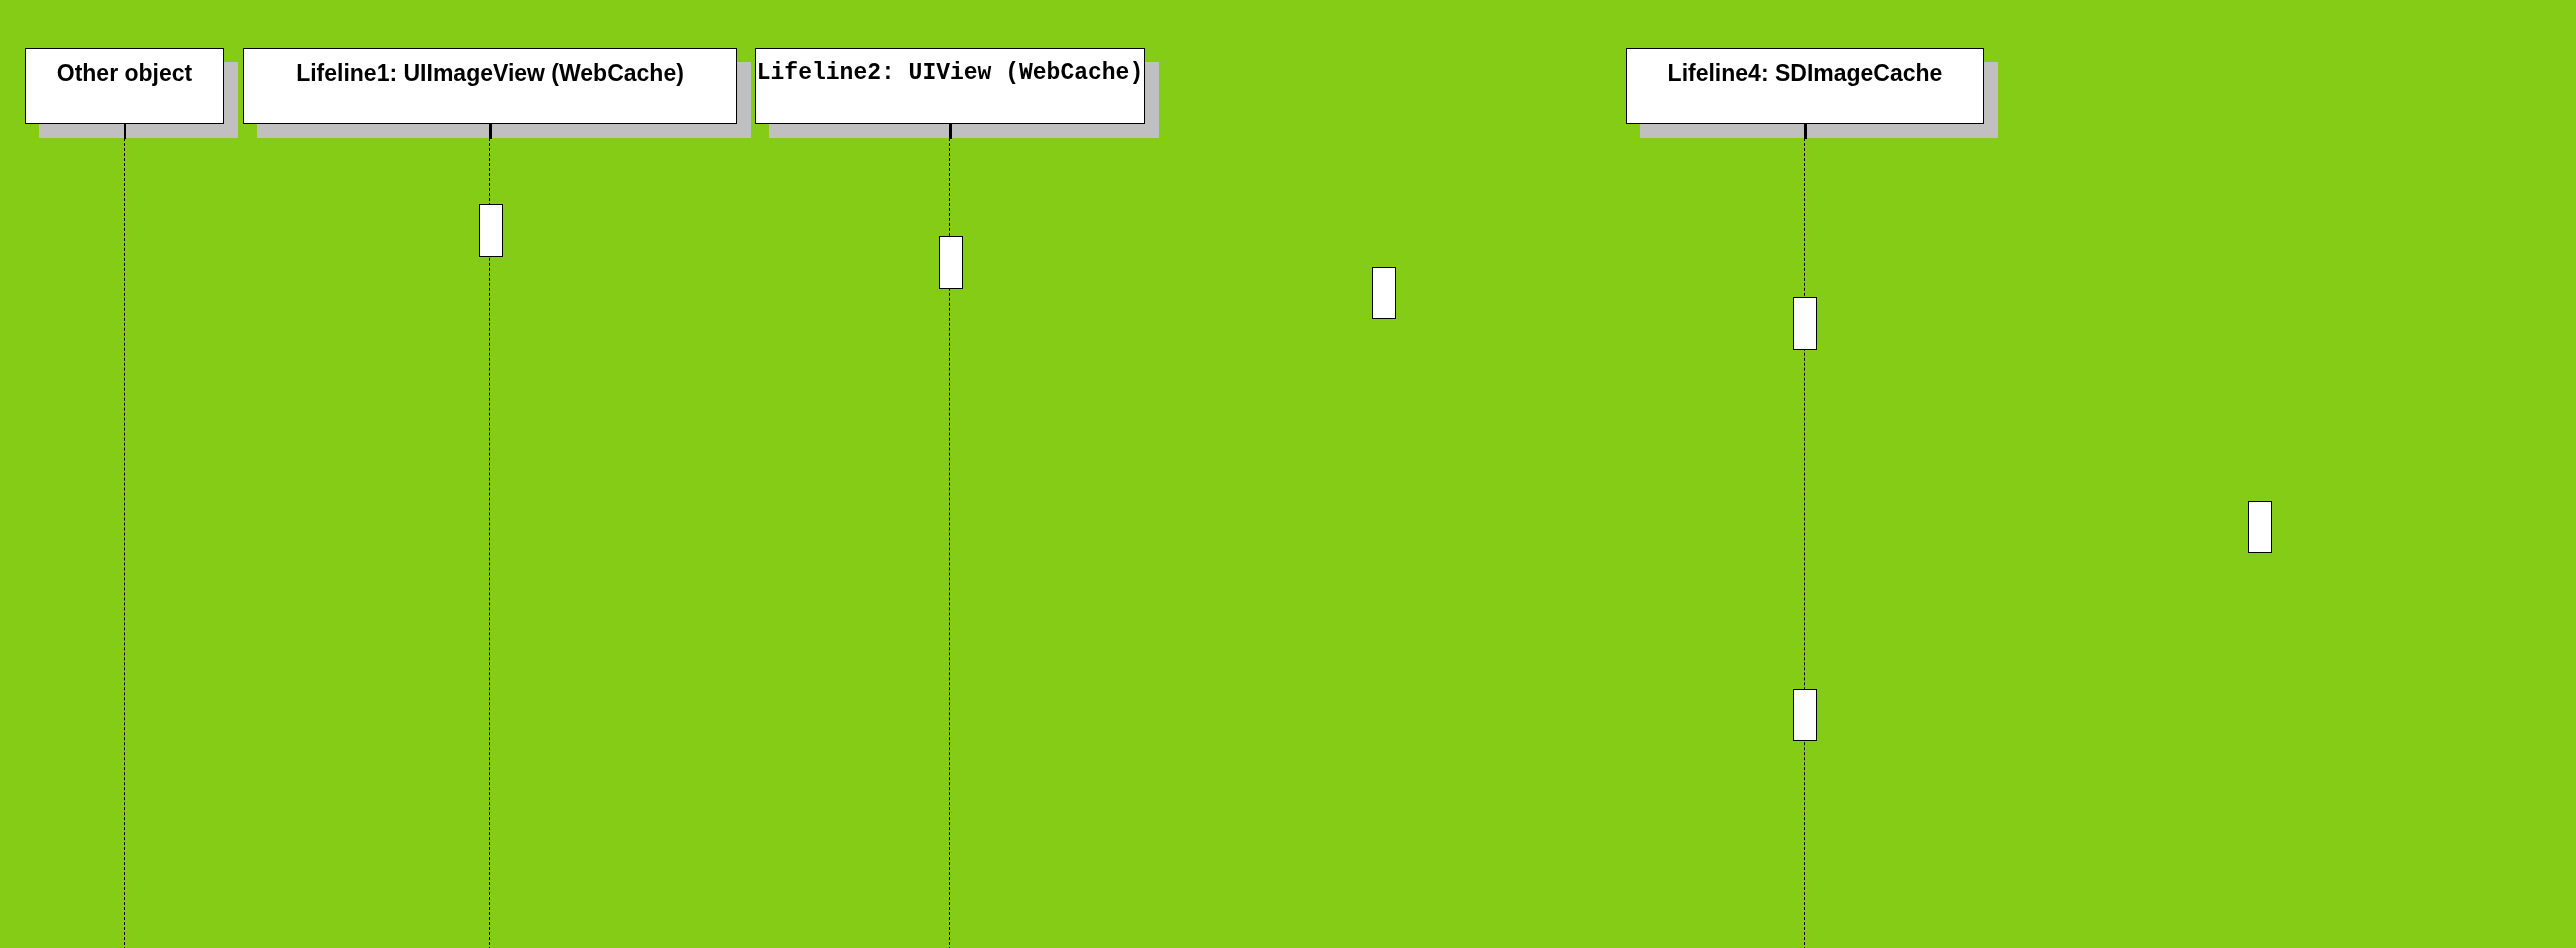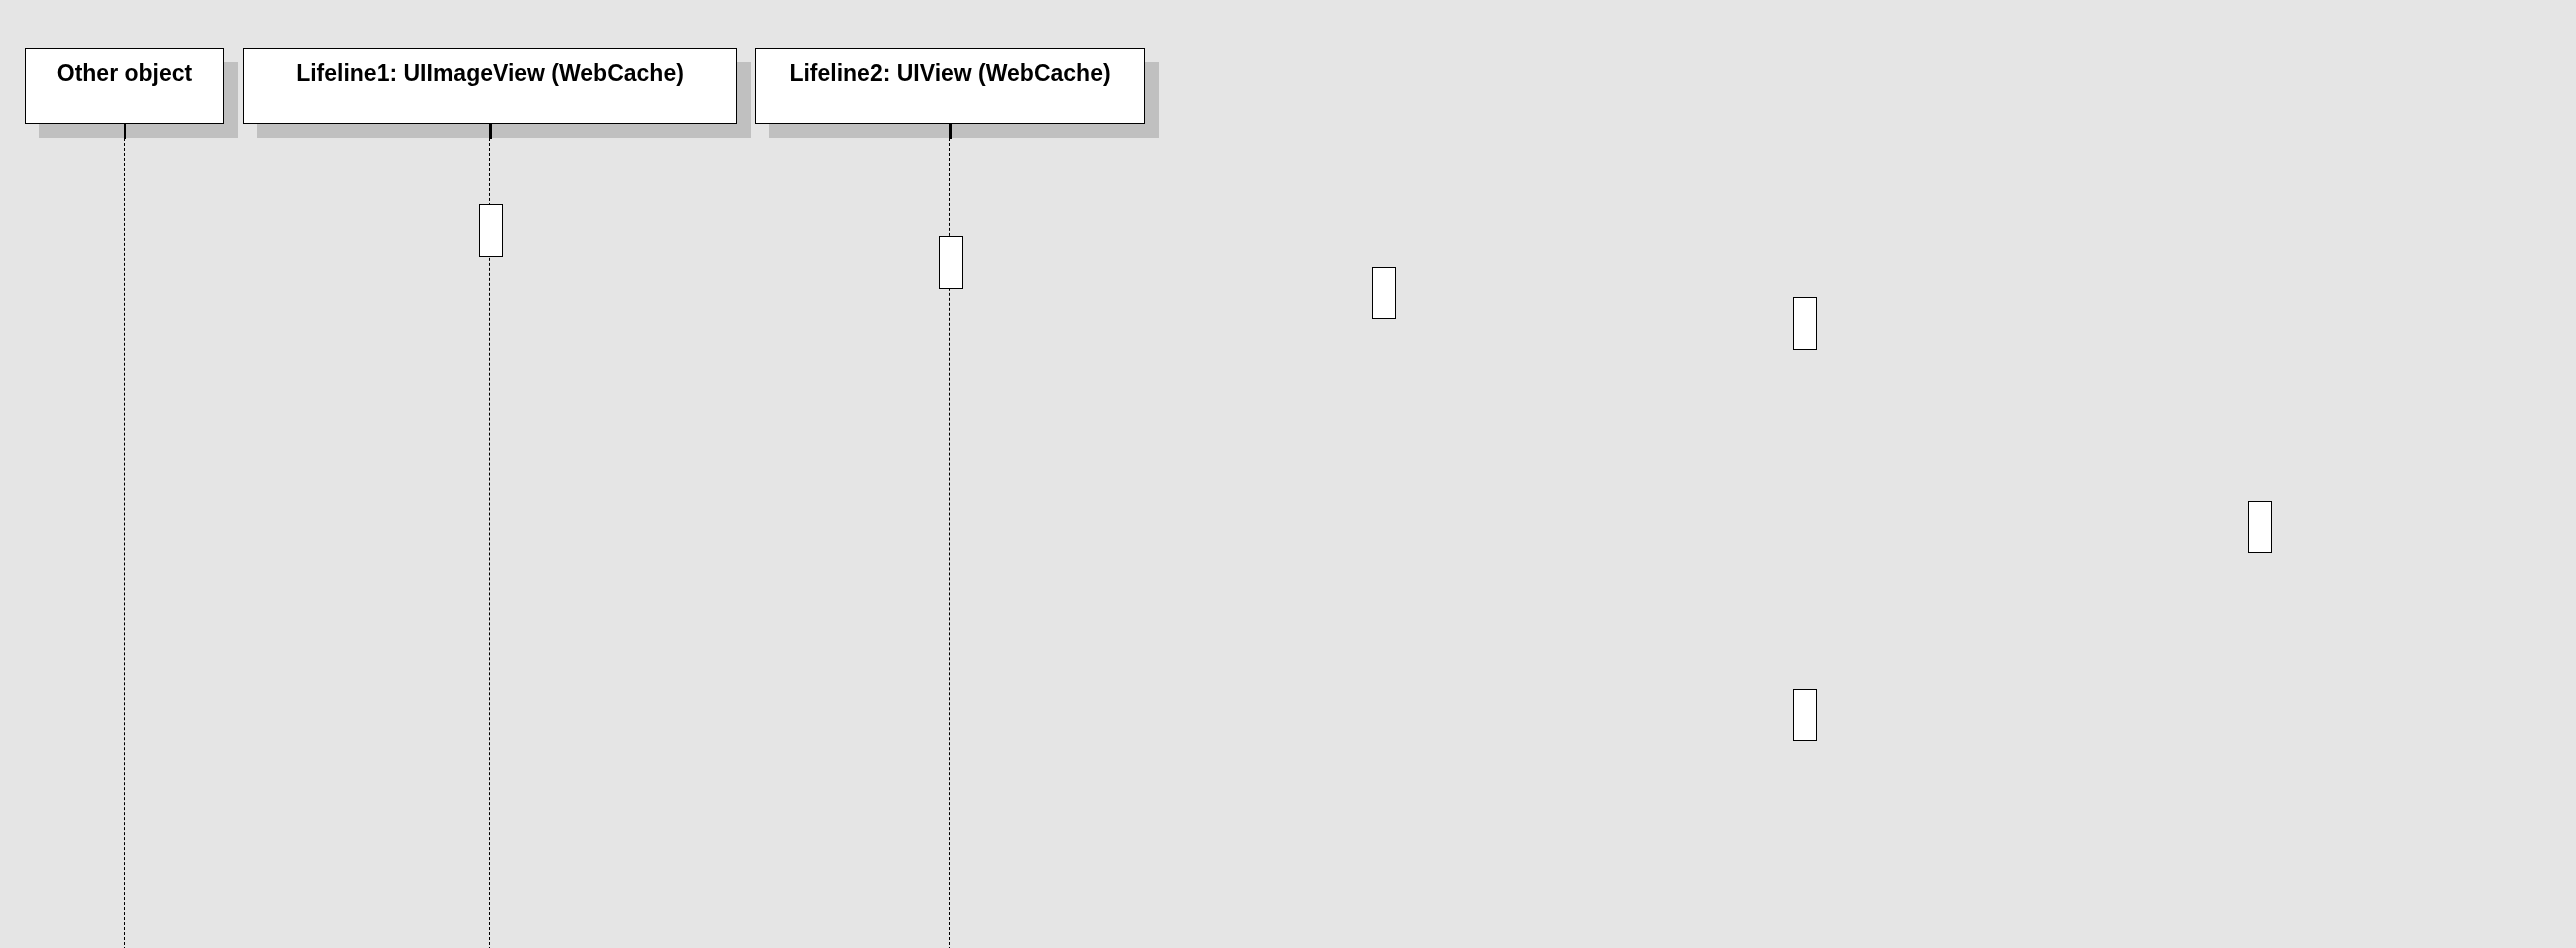--- a/index.html
+++ b/index.html
@@ -4,21 +4,21 @@
 <style>
   html, body {
     margin: 0;
     padding: 0;
     background: #000000;
   }
   .canvas {
     position: relative;
     width: 2576px;
     height: 949px;
-    background: #e5e5e5;
+    background: #84cc16;
     overflow: hidden;
     font-family: "Liberation Sans", sans-serif;
   }
   .lifeline {
     position: absolute;
     top: 48px;
     height: 76px;
   }
   .head-shadow {
     position: absolute;
@@ -87,30 +87,38 @@
 
   <div class="lifeline" style="left:243px; width:494px;">
     <div class="head-shadow"></div>
     <div class="head-box">
       <span class="label">Lifeline1: UIImageView (WebCache)</span>
     </div>
     <div class="stem-tick"></div>
     <div class="dashed-line"></div>
   </div>
 
-  <div class="lifeline" style="left:755px; width:390px;">
+  <div class="lifeline" style="left:755px; width:390px;font-family:Liberation Mono, monospace;">
     <div class="head-shadow"></div>
     <div class="head-box">
       <span class="label">Lifeline2: UIView (WebCache)</span>
     </div>
     <div class="stem-tick"></div>
     <div class="dashed-line"></div>
   </div>
 
 
+  <div class="lifeline" style="left:1626px; width:358px;">
+    <div class="head-shadow"></div>
+    <div class="head-box">
+      <span class="label">Lifeline4: SDImageCache</span>
+    </div>
+    <div class="stem-tick"></div>
+    <div class="dashed-line"></div>
+  </div>
 
 
   <div class="activation" style="left:479px; top:204px; height:53px;"></div>
 
   <div class="activation" style="left:939px; top:236px; height:53px;"></div>
 
   <div class="activation" style="left:1372px; top:267px; height:52px;"></div>
 
   <div class="activation" style="left:1793px; top:297px; height:53px;"></div>
 

